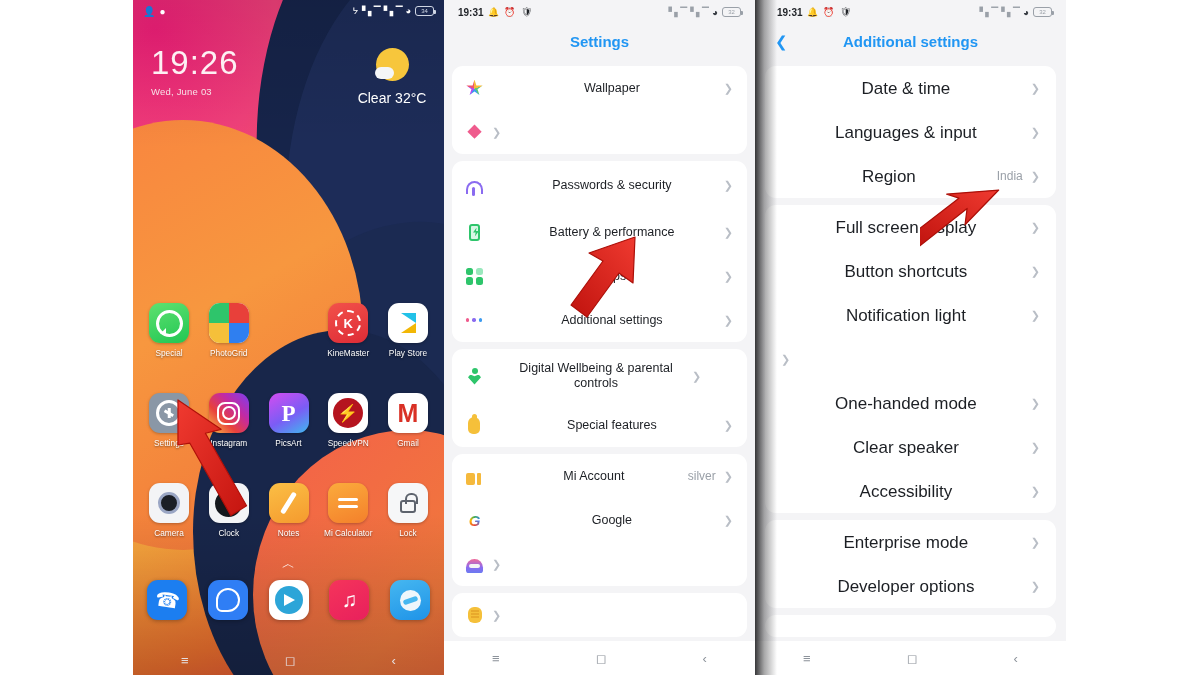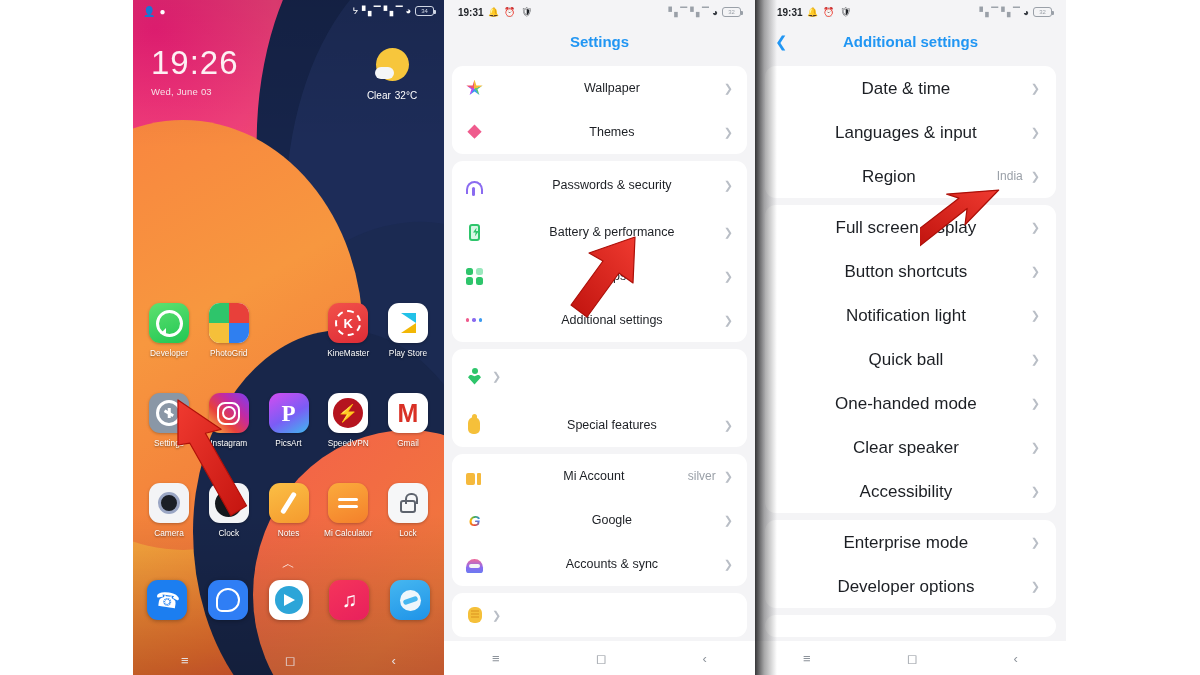--- a/index.html
+++ b/index.html
@@ -45,21 +45,21 @@
     display:flex;align-items:center;justify-content:center;font-size:6px;color:#cfd6e4;}
   .batt:after{content:"";position:absolute;right:-3px;top:2.5px;width:2px;height:4px;background:#cfd6e4;border-radius:0 1px 1px 0;}
 
   .h-clock{position:absolute;left:18px;top:46px;color:#fff;}
   .h-clock .t{font-size:33px;font-weight:300;letter-spacing:1px;line-height:1;color:#fdf0f3;}
   .h-clock .d{font-size:9.5px;margin-top:7px;color:#f6e2e7;letter-spacing:.2px;}
 
   .h-weather{position:absolute;right:12px;top:48px;text-align:center;color:#fff;width:80px;}
   .sun{width:33px;height:33px;border-radius:50%;background:#f7c63c;margin:0 auto;position:relative;}
   .sun:after{content:"";position:absolute;left:-1px;bottom:2px;width:19px;height:12px;background:#f4f6f8;border-radius:12px;}
-  .h-weather .wtxt{font-size:10px;margin-top:9px;white-space:nowrap;}
+  .h-weather .wtxt{font-size:14px;margin-top:9px;white-space:nowrap;}
   .h-weather .wtxt b{font-weight:400;margin-left:4px;}
 
   .grid{position:absolute;left:0;width:311px;display:flex;justify-content:space-between;padding:0 10px;}
   .app{width:52px;text-align:center;}
   .app .ico{width:40px;height:40px;border-radius:11px;margin:0 auto;position:relative;overflow:hidden;
     display:flex;align-items:center;justify-content:center;box-shadow:0 1px 3px rgba(0,0,0,.25);}
   .app .lbl{font-size:8.3px;color:#fff;margin-top:5px;line-height:10px;text-shadow:0 1px 2px rgba(0,0,0,.5);}
 
   
   .i-whatsapp{background:linear-gradient(160deg,#5ee170,#22c653);}
@@ -242,21 +242,21 @@
     <div class="h-weather">
       <div class="sun"></div>
       <div class="wtxt">
         <span>Clear</span><b>32°C</b>
       </div>
     </div>
 
     <div class="grid" style="top:303px;">
       <div class="app">
         <div class="ico i-whatsapp"></div>
-        <div class="lbl">Developer</div>
+        <div class="lbl">Special</div>
       </div>
       <div class="app">
         <div class="ico i-photogrid">
           <span class="i-pg a"></span>
             <span class="i-pg b"></span>
             <span class="i-pg c"></span>
             <span class="i-pg d"></span>
         </div>
         <div class="lbl">PhotoGrid</div>
       </div>
@@ -400,21 +400,20 @@
           <span class="rico">
               <i class="gi gi-wallpaper"></i>
             </span>
           <span class="rlbl">Wallpaper</span>
           <span class="chev">❯</span>
         </div>
         <div class="row">
           <span class="rico">
               <i class="gi gi-themes"></i>
             </span>
-          <span class="rlbl">Themes</span>
           <span class="chev">❯</span>
         </div>
       </div>
 
       <div class="card">
         <div class="row" style="min-height:49px;">
           <span class="rico">
               <i class="gi gi-pwd"></i>
             </span>
           <span class="rlbl">Passwords &amp; security</span>
@@ -450,20 +449,21 @@
           <span class="rlbl">Additional settings</span>
           <span class="chev">❯</span>
         </div>
       </div>
 
       <div class="card">
         <div class="row" style="min-height:54px;">
           <span class="rico">
               <i class="gi gi-well"></i>
             </span>
+          <span class="rlbl" style="max-width:200px;">Digital Wellbeing &amp; parental controls</span>
           <span class="chev">❯</span>
         </div>
         <div class="row">
           <span class="rico">
               <i class="gi gi-special"></i>
             </span>
           <span class="rlbl">Special features</span>
           <span class="chev">❯</span>
         </div>
       </div>
@@ -484,21 +484,20 @@
           <span class="rico">
               <i class="gi gi-google">G</i>
             </span>
           <span class="rlbl">Google</span>
           <span class="chev">❯</span>
         </div>
         <div class="row">
           <span class="rico">
               <i class="gi gi-accounts"></i>
             </span>
-          <span class="rlbl">Accounts &amp; sync</span>
           <span class="chev">❯</span>
         </div>
       </div>
 
       <div class="card">
         <div class="row">
           <span class="rico">
               <i class="gi gi-services"></i>
             </span>
           <span class="chev">❯</span>
@@ -559,21 +558,20 @@
         </div>
         <div class="row">
           <span class="rlbl">Button shortcuts</span>
           <span class="chev">❯</span>
         </div>
         <div class="row">
           <span class="rlbl">Notification light</span>
           <span class="chev">❯</span>
         </div>
         <div class="row">
-          <span class="rlbl">Quick ball</span>
           <span class="chev">❯</span>
         </div>
         <div class="row">
           <span class="rlbl">One-handed mode</span>
           <span class="chev">❯</span>
         </div>
         <div class="row">
           <span class="rlbl">Clear speaker</span>
           <span class="chev">❯</span>
         </div>

